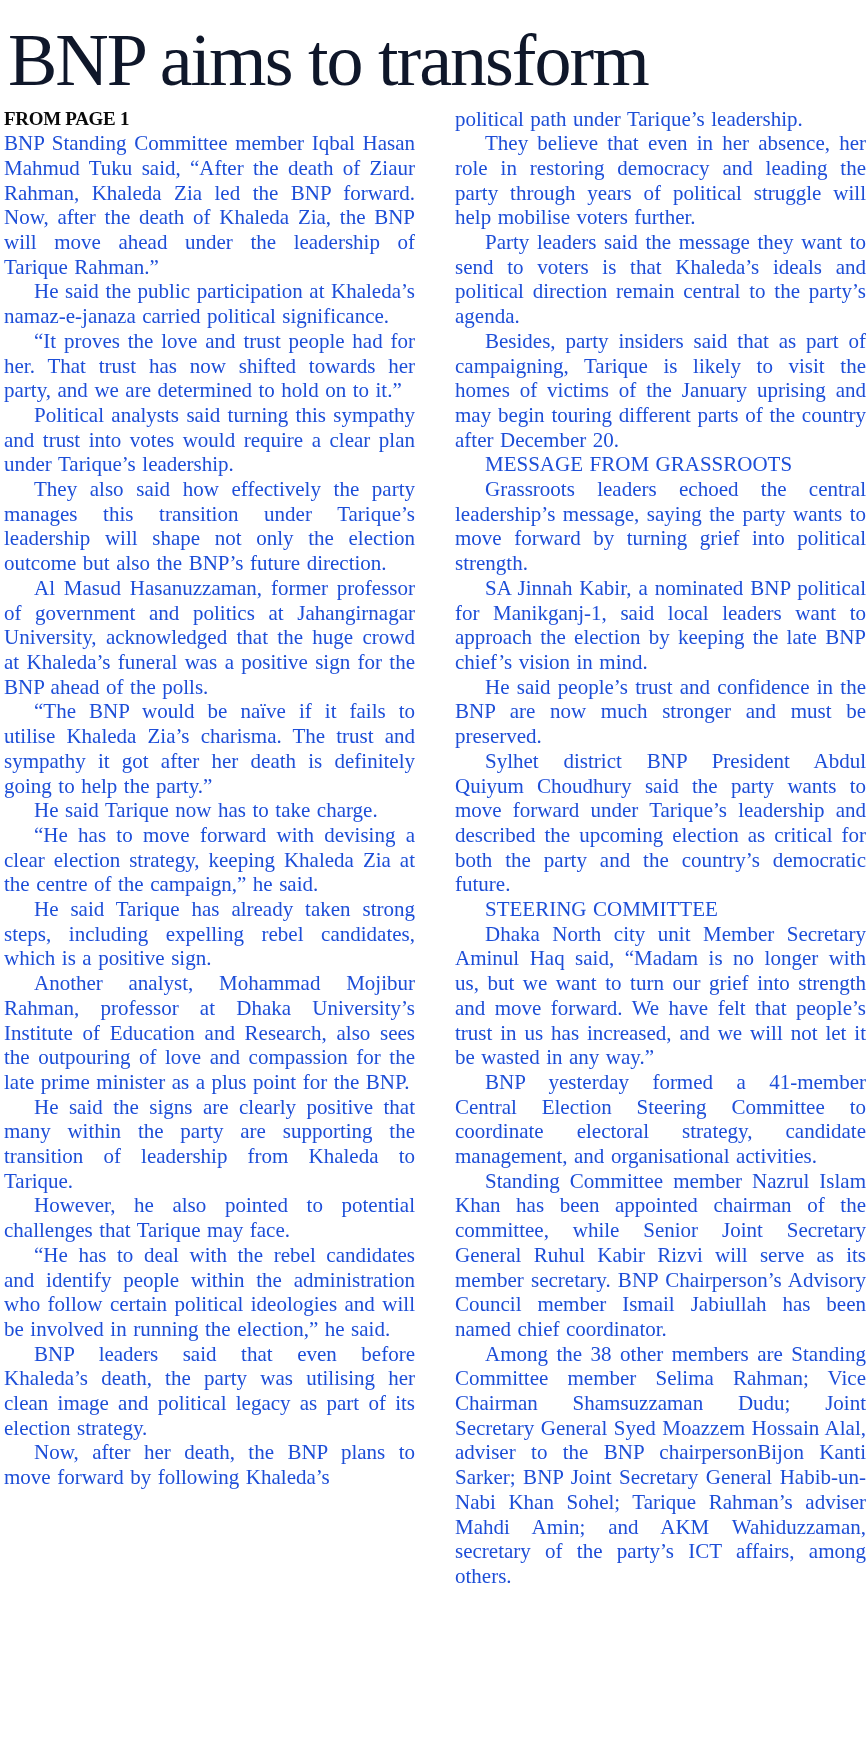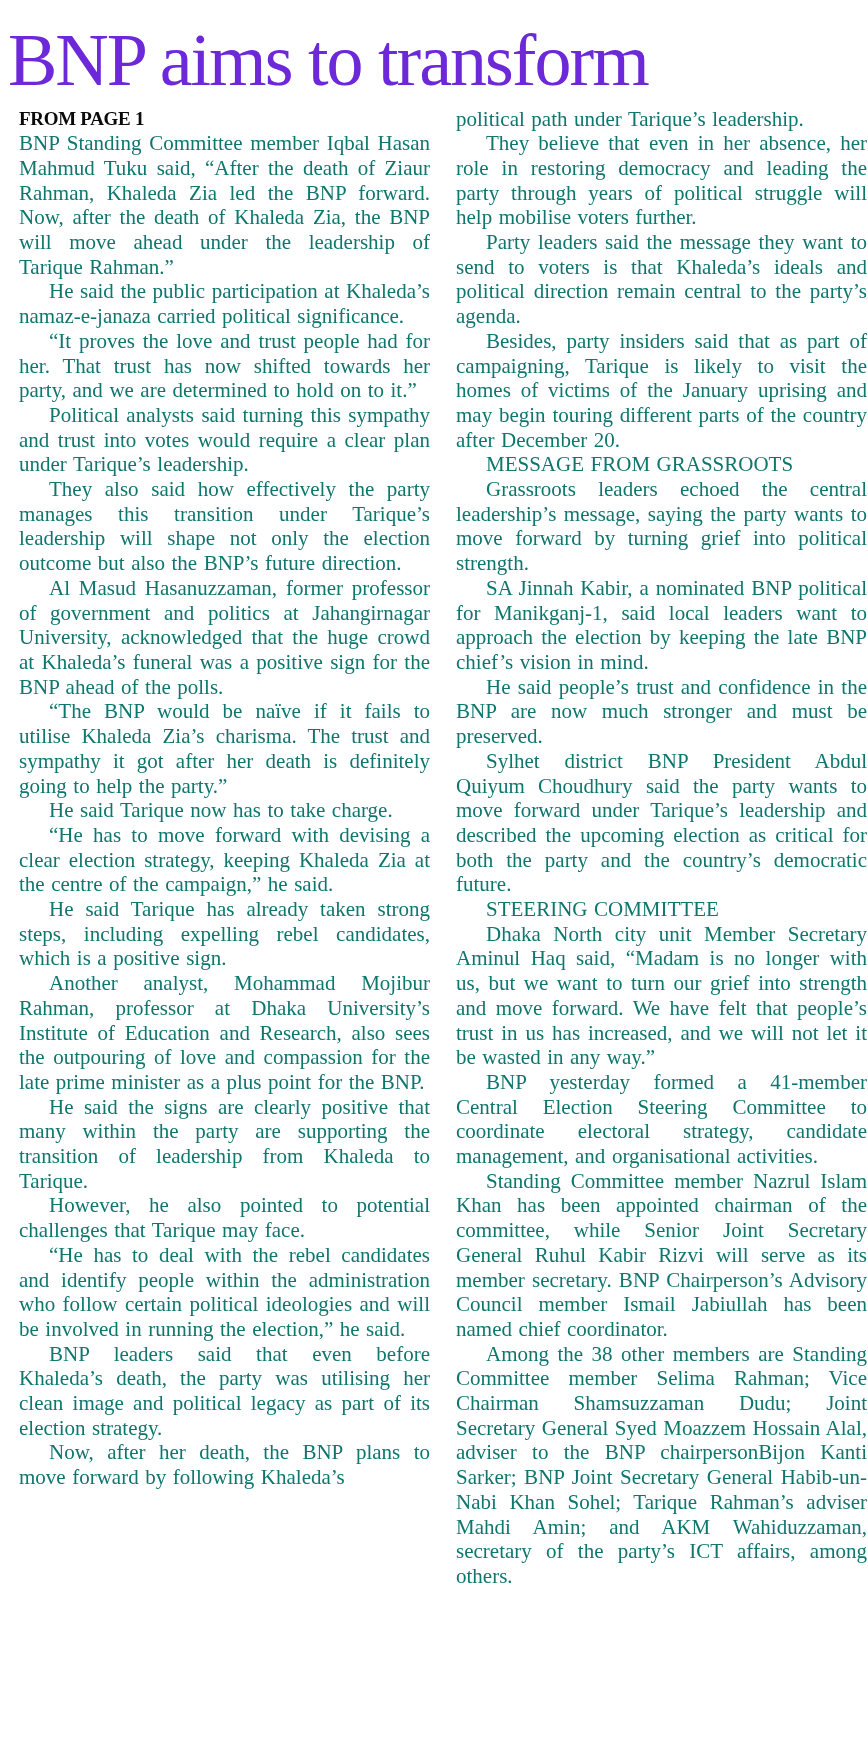--- a/index.html
+++ b/index.html
@@ -17,47 +17,47 @@
     overflow: hidden;
     font-family: "Liberation Serif", serif;
   }
   .headline {
     margin: 24px 8px 10px 8px;
     font-family: "Liberation Serif", serif;
     font-weight: 500;
     font-size: 74px;
     line-height: 0.98;
     letter-spacing: -2px;
-    color: #6d28d9;
+    color: #0f172a;
     white-space: nowrap;
   }
   .columns {
     display: flex;
-    gap: 26px;
-    padding: 0 19px;
+    gap: 40px;
+    padding: 0 4px;
   }
   .col {
     width: 411px;
     flex: 0 0 411px;
   }
   .kicker {
     margin: 0;
     font-family: "Liberation Serif", serif;
     font-weight: bold;
     font-size: 19px;
     line-height: 24.7px;
     letter-spacing: -0.3px;
     color: #0a0a0a;
   }
   .para {
     margin: 0;
     font-size: 21px;
     line-height: 24.7px;
     text-align: justify;
-    color: #0f766e;
+    color: #1d4ed8;
     word-spacing: 0.06em;
   }
   .para.body-indent { text-indent: 30px; }
   .para.body-flush  { text-indent: 0; }
   .para.subhead     { text-indent: 30px; }
 </style>
 </head>
 <body>
 
 <div class="page">

